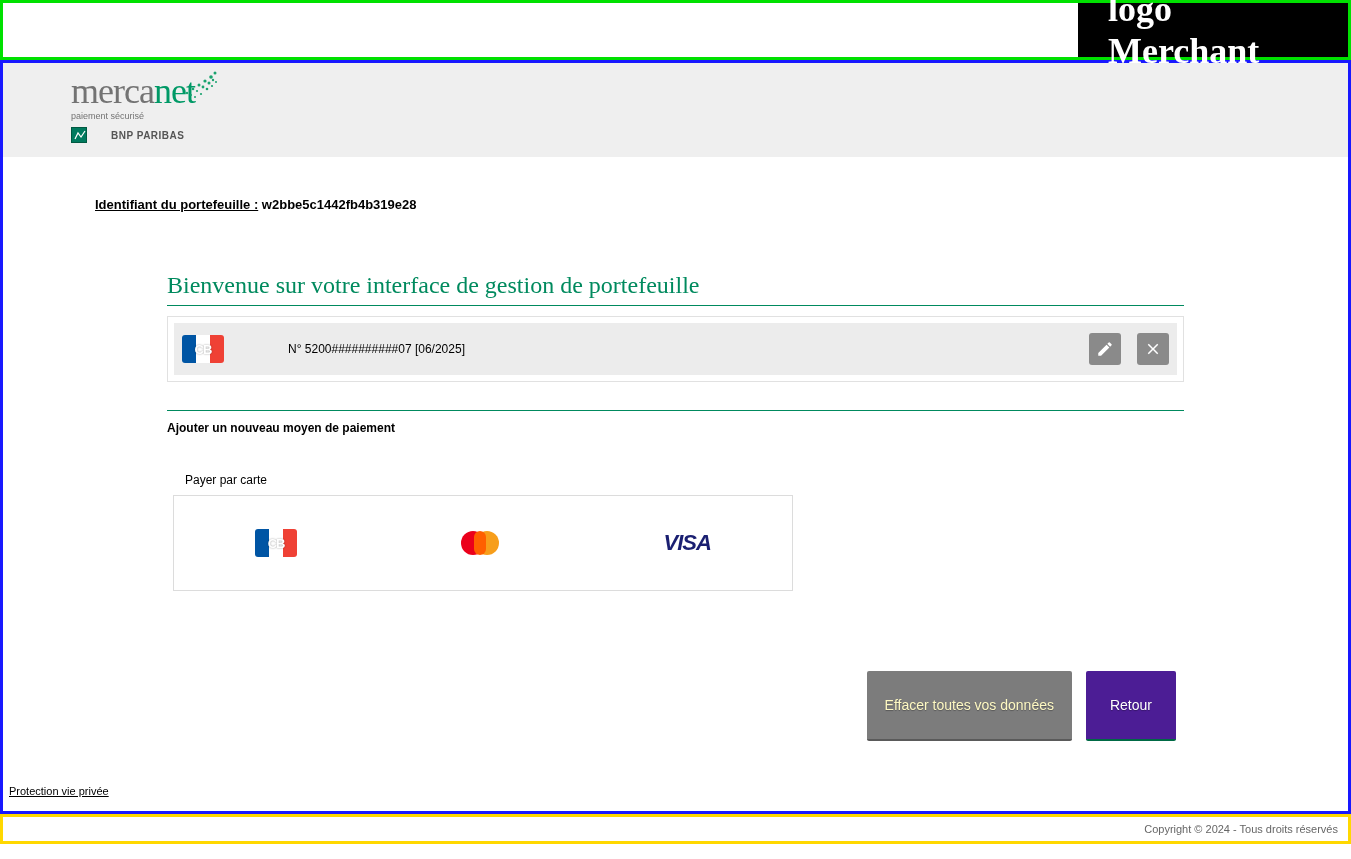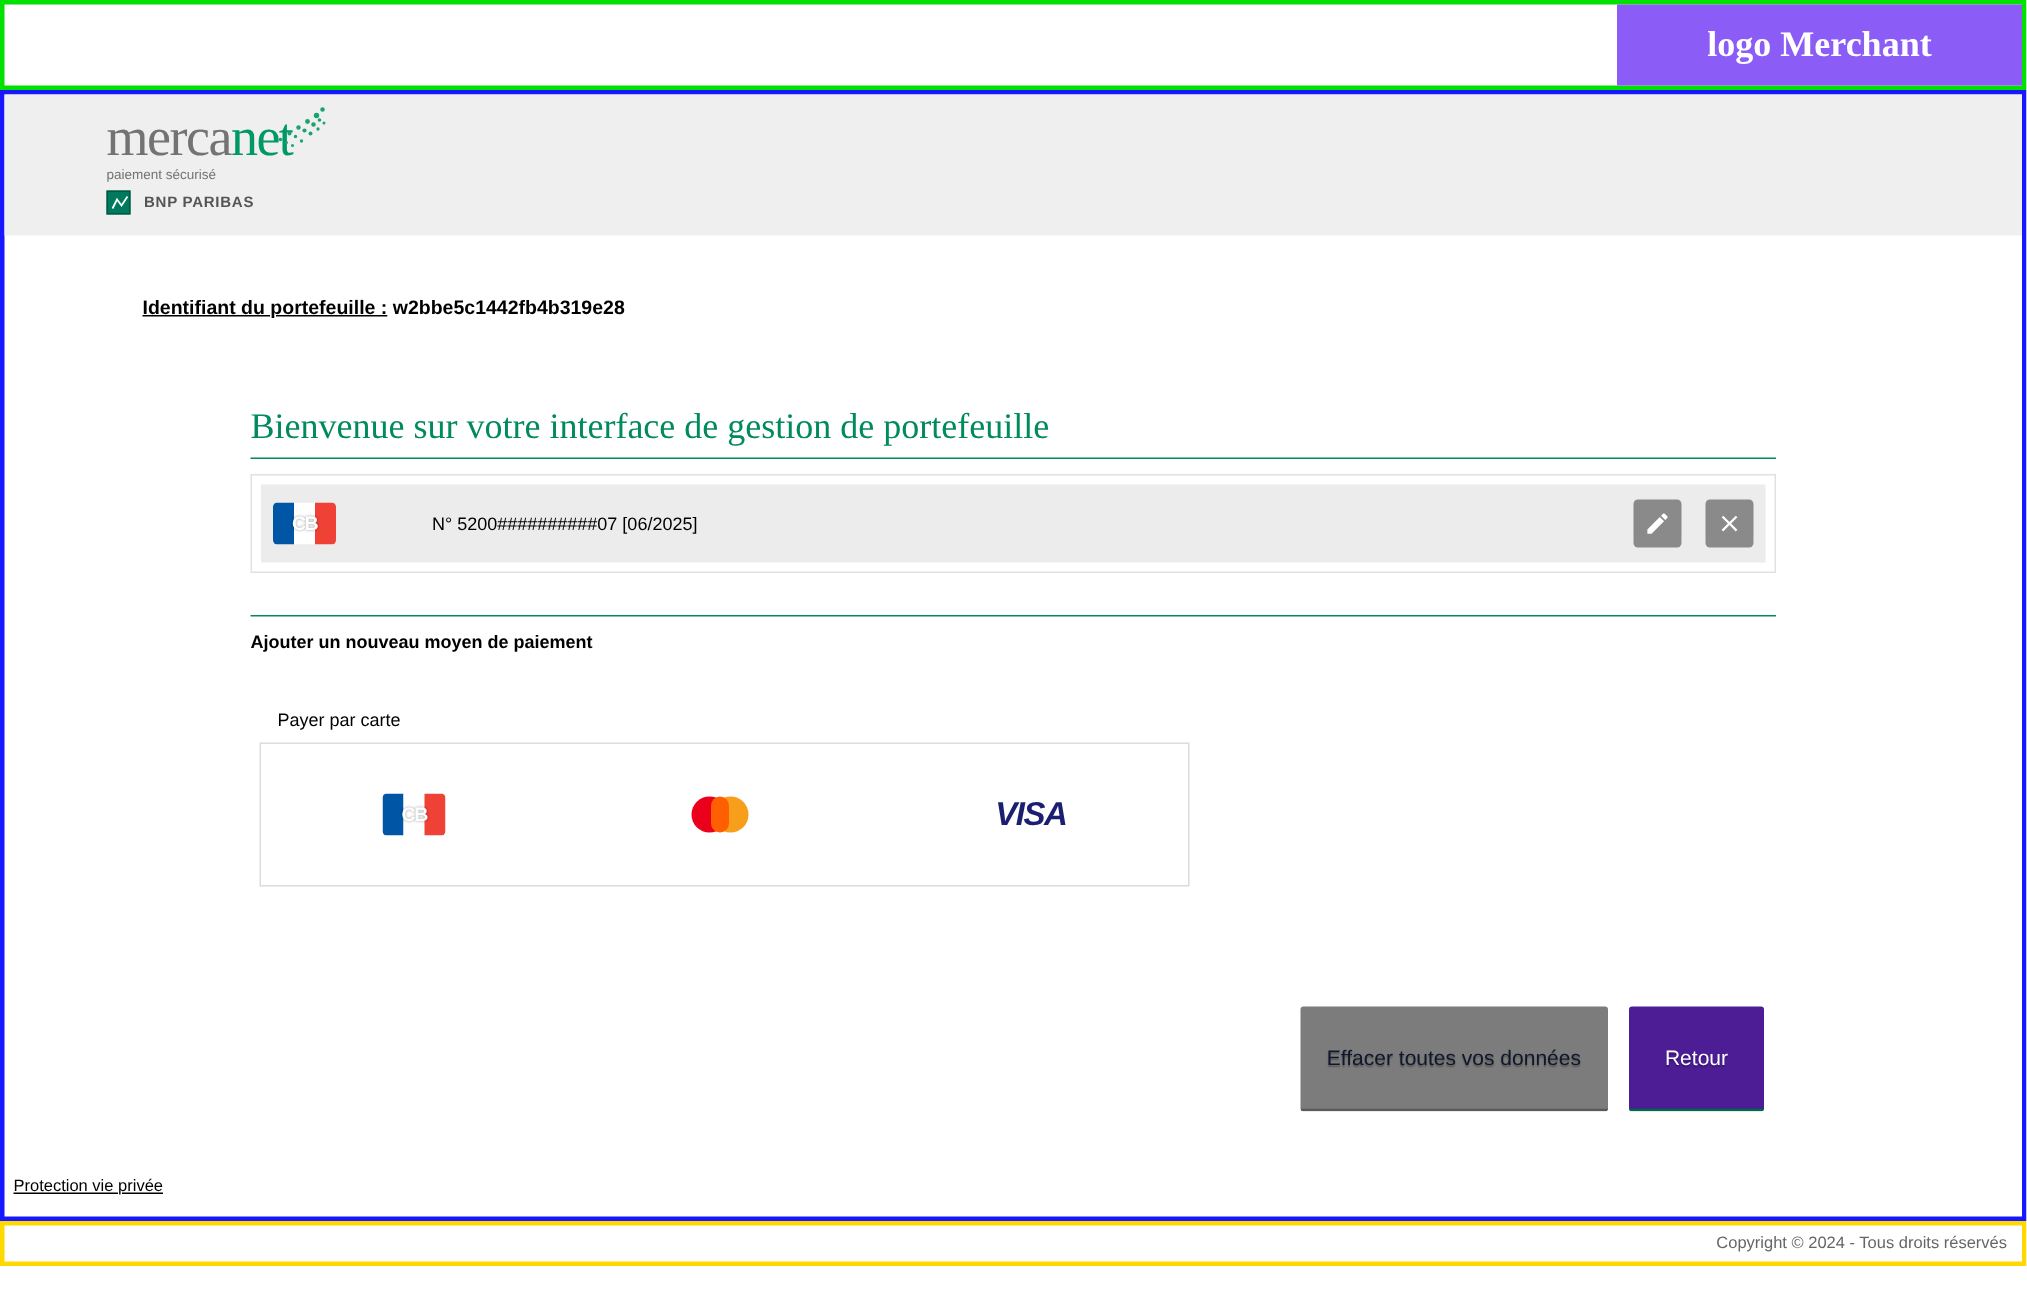--- a/index.html
+++ b/index.html
@@ -16,24 +16,24 @@
 
 .top-banner {
   border: 3px solid #00e100;
   height: 60px;
   display: flex;
   justify-content: flex-end;
   align-items: stretch;
 }
 
 .merchant-logo {
-  background: #8b5cf6;
+  background: #000000;
   color: #ffffff;
   font-weight: bold;
-  font-size: 24px;
+  font-size: 36px;
   font-family: Georgia, "Times New Roman", serif;
   display: flex;
   align-items: center;
   justify-content: center;
   padding: 0 30px;
   width: 270px;
 }
 
 .main-area {
   border: 3px solid #1818ff;
@@ -68,21 +68,21 @@
 .mercanet-sub {
   font-size: 9px;
   color: #737373;
   margin-top: 2px;
   margin-bottom: 6px;
 }
 
 .bnp-row {
   display: flex;
   align-items: center;
-  gap: 9px;
+  gap: 24px;
 }
 
 .bnp-box {
   width: 16px;
   height: 16px;
   background: #007a5e;
   border: 1px solid #005a42;
   position: relative;
 }
 
@@ -258,21 +258,21 @@
   display: flex;
   justify-content: flex-end;
   gap: 14px;
   padding-right: 8px;
   margin-top: 10px;
   margin-bottom: 40px;
 }
 
 .btn-gray {
   background: #7c7c7c;
-  color: #0f172a;
+  color: #fef9c3;
   border: none;
   padding: 26px 18px;
   font-size: 14px;
   border-radius: 2px;
   cursor: pointer;
   text-shadow: 0 1px 1px rgba(0,0,0,0.3);
   border-bottom: 2px solid #5a5a5a;
 }
 
 .btn-green {

